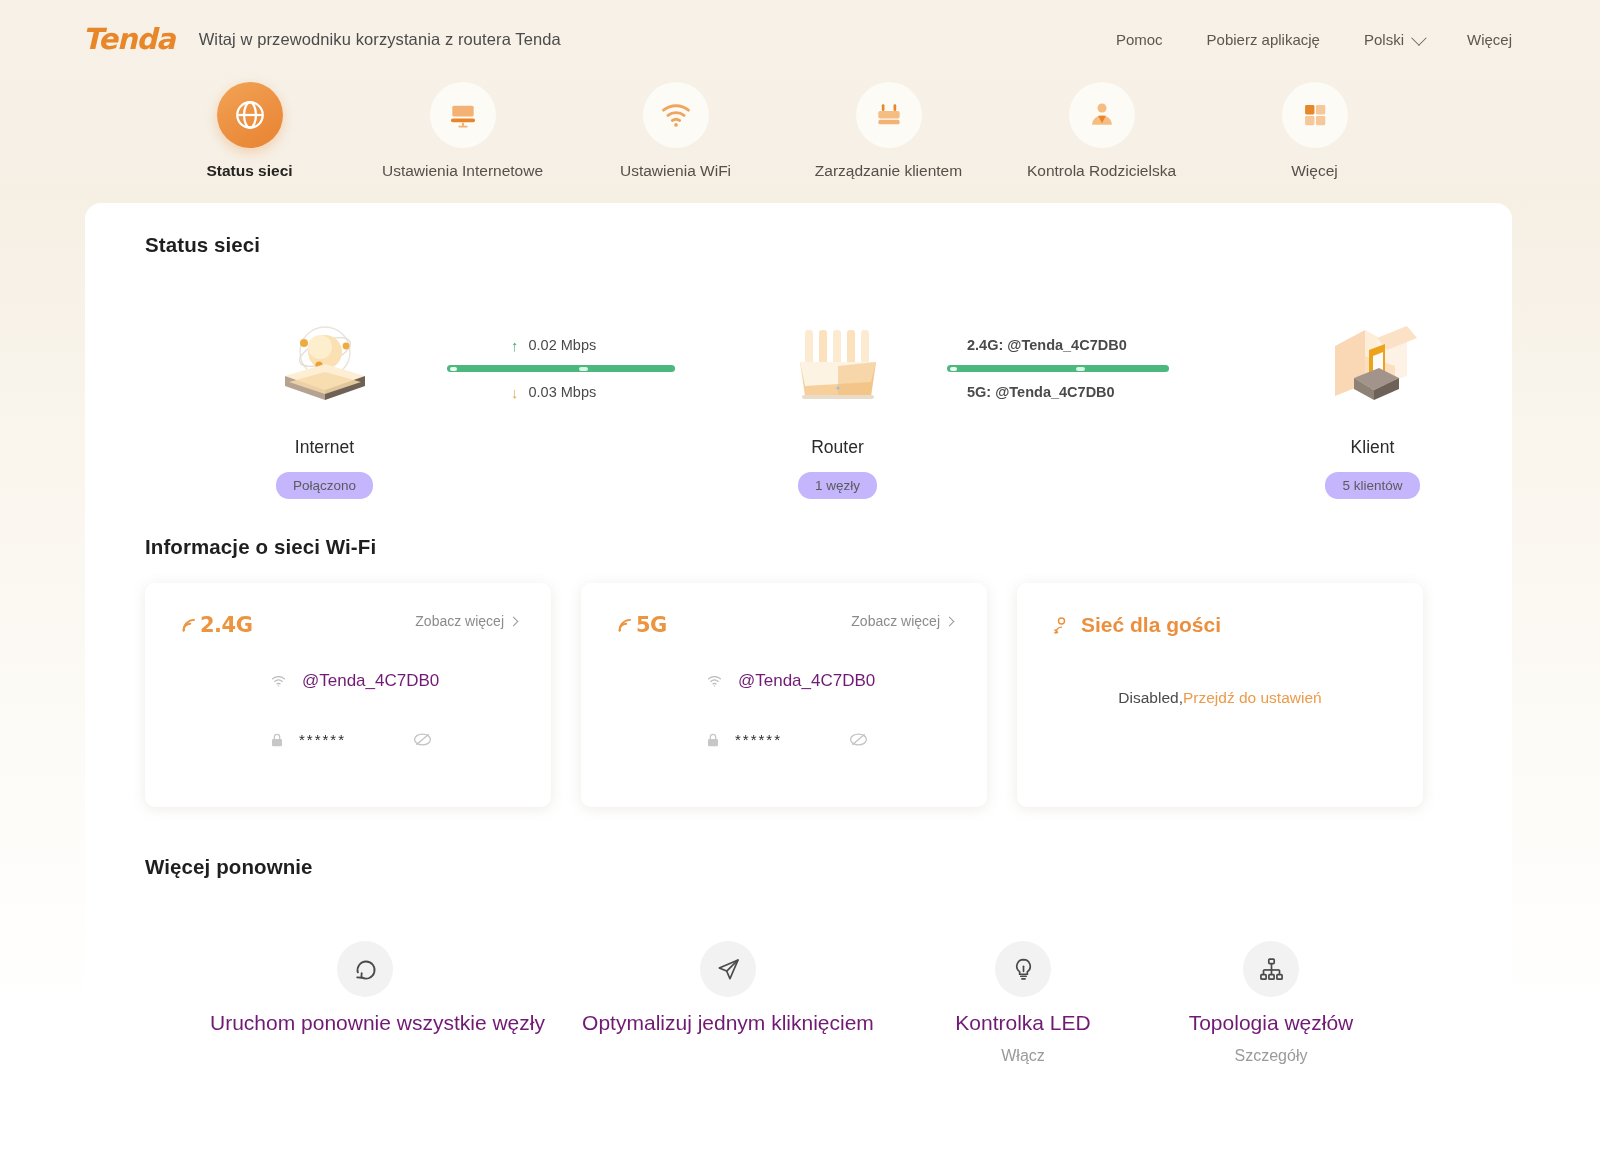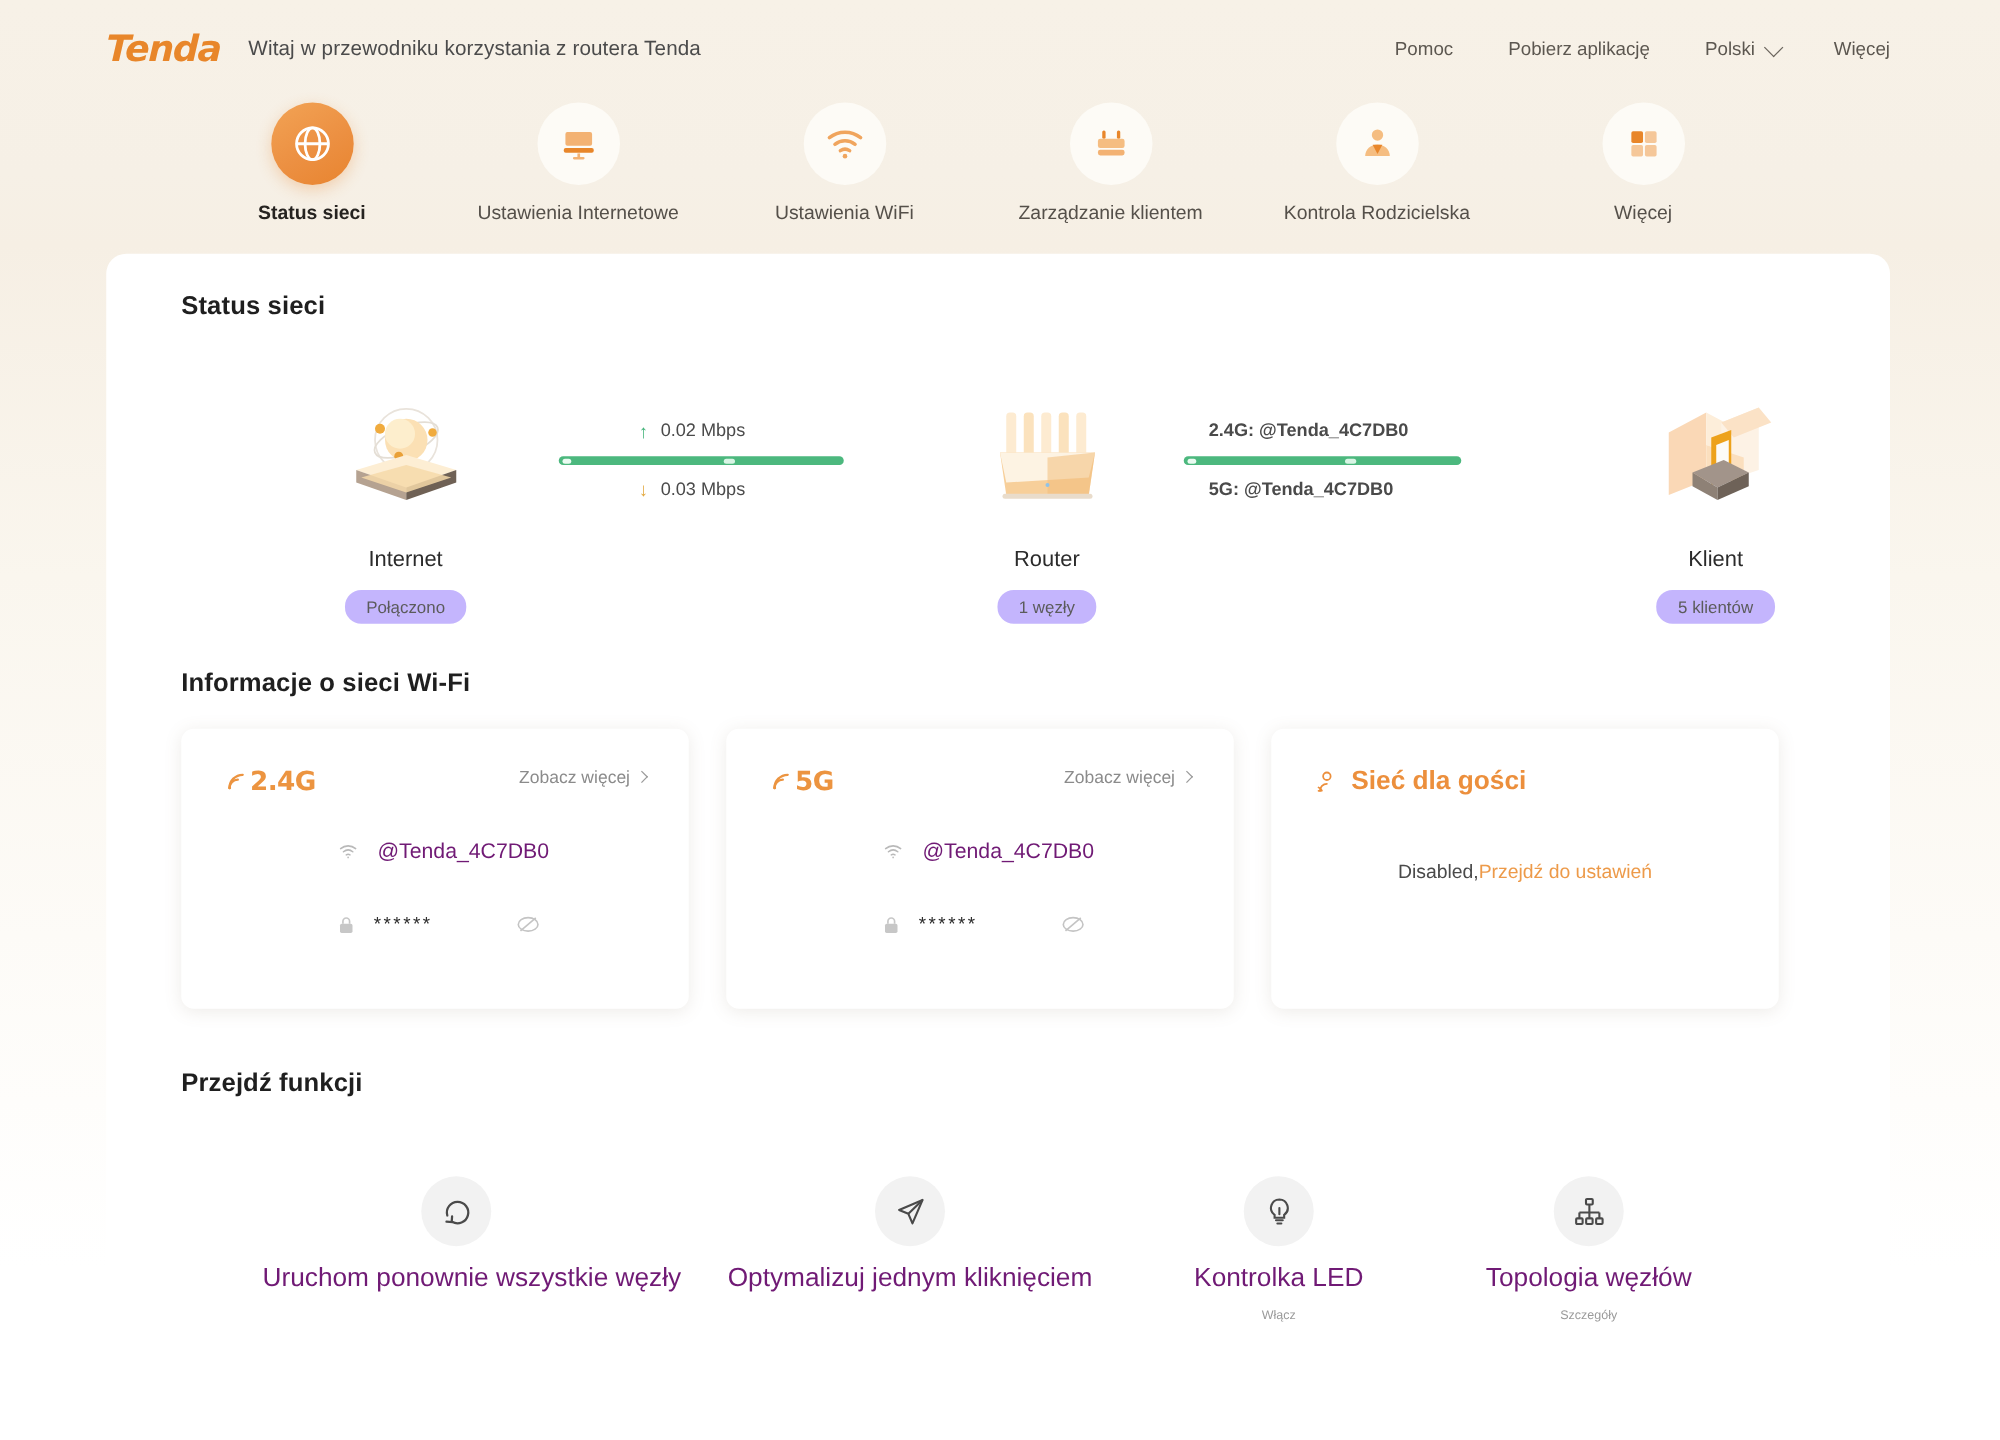--- a/index.html
+++ b/index.html
@@ -365,21 +365,21 @@
     display: flex;
     align-items: center;
     justify-content: center;
   }
   .func-label {
     font-size: 21px;
     color: #701a75;
     white-space: nowrap;
   }
   .func-sub {
-    font-size: 10px;
+    font-size: 16px;
     color: #9a9a9a;
     margin-top: 12px;
   }
 
   svg { display: block; }
 </style>
 </head>
 <body>
 
 <div class="topbar">
@@ -674,21 +674,21 @@
         </svg>
         <span>Sieć dla gości</span>
       </div>
       <div class="guest-status">
         <span>Disabled,</span><a>Przejdź do ustawień</a>
       </div>
     </div>
 
   </div>
 
-  <div class="section-title st-3">Przejdź funkcji</div>
+  <div class="section-title st-3">Więcej ponownie</div>
 
   <div class="func-row">
 
     <div class="func f1">
       <div class="func-ico">
         <svg width="27" height="27" viewBox="0 0 24 24" fill="none" stroke="#4a4a4a" stroke-width="1.6" stroke-linecap="round">
           <path d="M5.2 14.6A7.6 7.6 0 1 1 8.6 19"></path>
           <polyline points="8.6,15.2 8.3,19.3 4.6,19"></polyline>
         </svg>
       </div>

